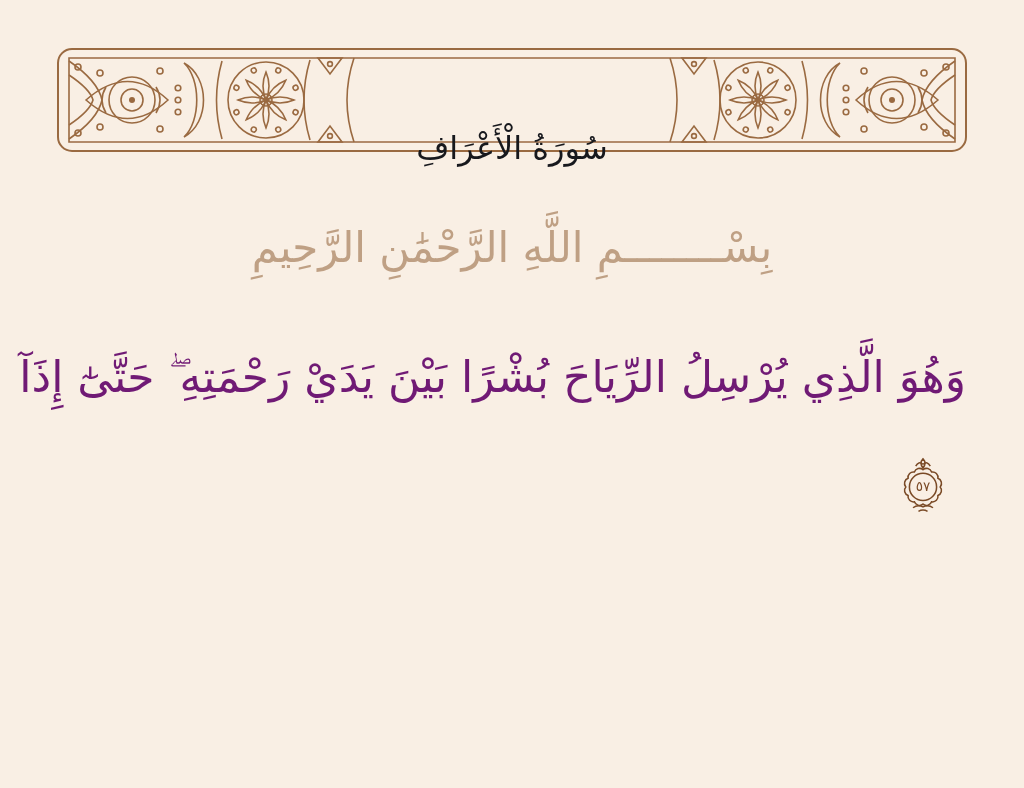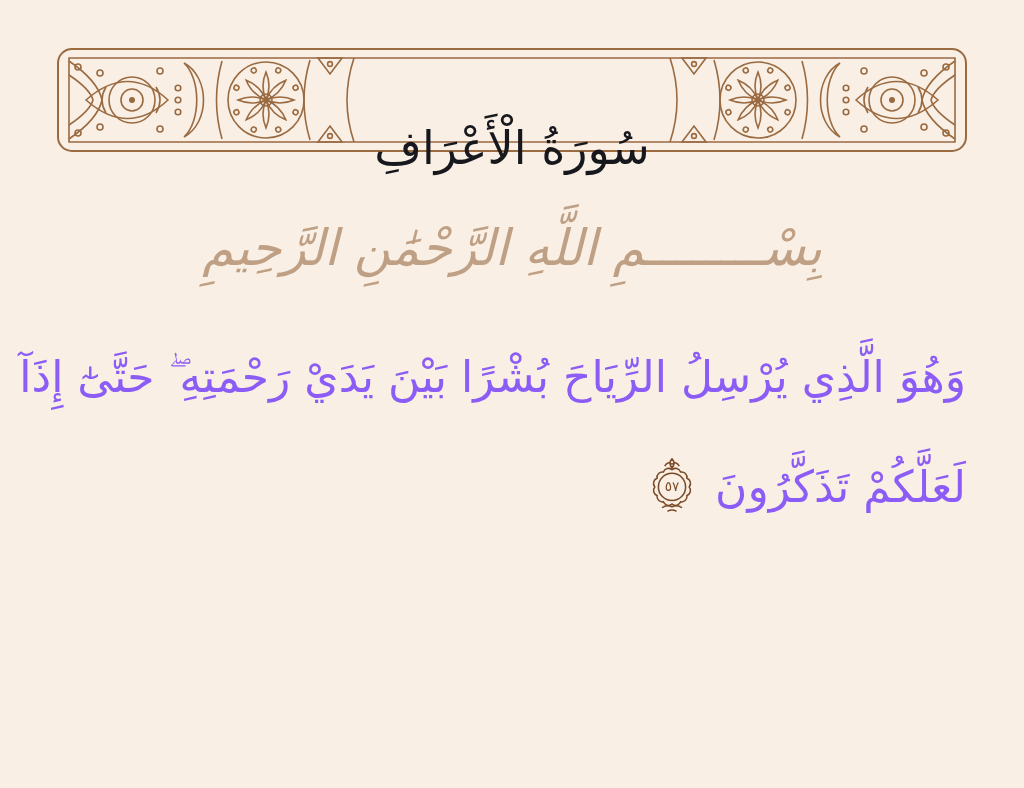--- a/index.html
+++ b/index.html
@@ -15,41 +15,40 @@
   
   .frame-wrap {
     position: absolute; left: 56px; top: 47px;
     width: 912px; height: 106px;
   }
   .frame-wrap svg { display: block; width: 100%; height: 100%; }
 
   .surah-title {
     position: absolute; left: 0; top: 66px; width: 100%;
     text-align: center;
-    font-size: 46px; line-height: 70px;
+    font-size: 32px; line-height: 70px;
     color: #17181d;
     direction: rtl;
   }
 
   
   .bismillah {
     position: absolute; left: 0; top: 206px; width: 100%;
     text-align: center;
-    font-size: 50px; line-height: 84px;
+    font-size: 42px; line-height: 84px;
     color: #bfa084;
     direction: rtl;
-    font-style: italic;
   }
 
   
   .verse {
     position: absolute; top: 322px; right: 58px; left: 58px;
     direction: rtl;
     text-align: right;
-    color: #8b5cf6;
+    color: #701a75;
     font-size: 44px;
   }
   .verse-line {
     height: 110px; line-height: 110px;
     white-space: nowrap;
   }
 
   .ayah-marker {
     display: inline-block;
     width: 58px; height: 64px;
@@ -136,21 +135,21 @@
     <div class="surah-title">سُورَةُ الْأَعْرَافِ</div>
   </div>
 
   <div class="bismillah">بِسْــــــــمِ اللَّهِ الرَّحْمَٰنِ الرَّحِيمِ</div>
 
   <div class="verse">
     <div class="verse-line">
       <span>وَهُوَ الَّذِي يُرْسِلُ الرِّيَاحَ بُشْرًا بَيْنَ يَدَيْ رَحْمَتِهِ ۖ حَتَّىٰٓ إِذَآ</span>
     </div>
     <div class="verse-line">
-      <span>لَعَلَّكُمْ تَذَكَّرُونَ</span><span class="ayah-marker">
+      <span class="ayah-marker">
         <svg viewBox="0 0 64 64">
           <g stroke="#7a4a26" fill="none" stroke-width="1.7">
 
             <path d="M51,33 A6,6 0 0 1 48.45,42.5 A6,6 0 0 1 41.5,49.45 A6,6 0 0 1 32,52
                      A6,6 0 0 1 22.5,49.45 A6,6 0 0 1 15.55,42.5 A6,6 0 0 1 13,33
                      A6,6 0 0 1 15.55,23.5 A6,6 0 0 1 22.5,16.55 A6,6 0 0 1 32,14
                      A6,6 0 0 1 41.5,16.55 A6,6 0 0 1 48.45,23.5 A6,6 0 0 1 51,33 Z"></path>
             <circle cx="32" cy="33" r="15"></circle>
 
             <path d="M32,2 C35,5 35,9 32,12 C29,9 29,5 32,2 Z"></path>

